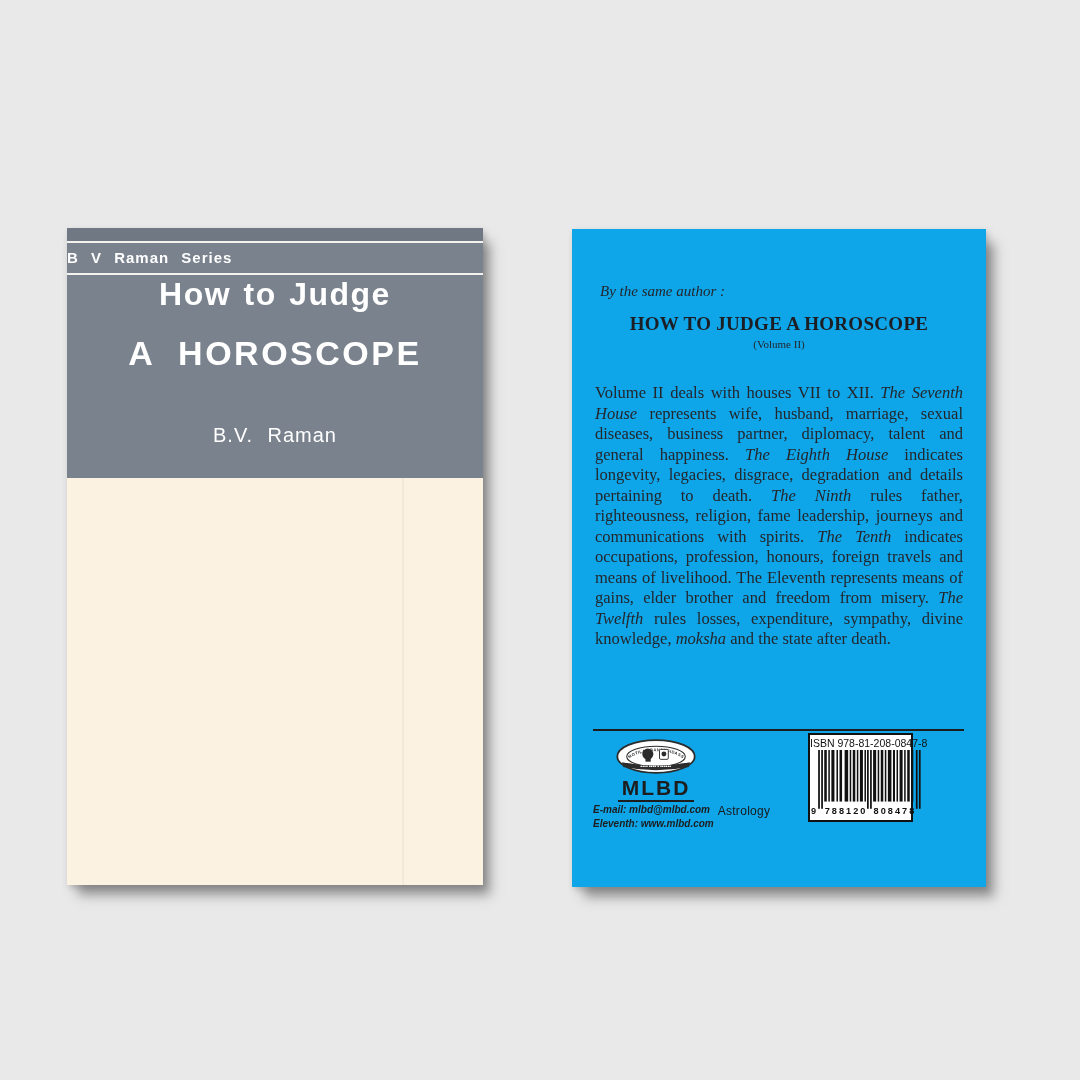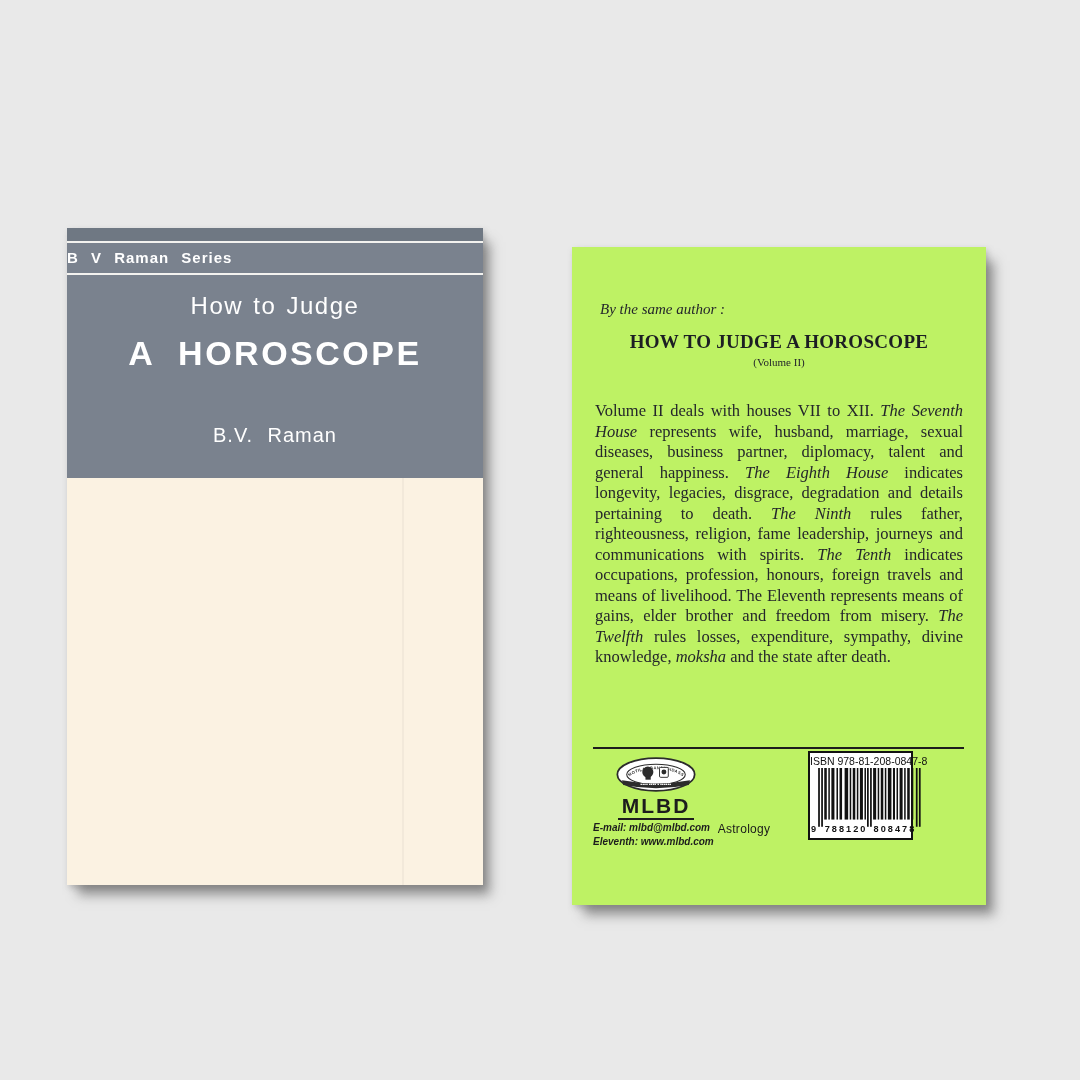--- a/index.html
+++ b/index.html
@@ -20,33 +20,32 @@
   }
   .front-header{position:absolute;top:0;left:0;right:0;height:250px;background:#7a828e;}
   .front-top-strip{height:13px;background:#6f7883;border-bottom:2px solid #f3f2ef;}
   .series-band{
     height:30px;line-height:30px;text-align:left;
     border-bottom:2px solid #f3f2ef;
     color:#ffffff;font-size:15px;font-weight:700;
     letter-spacing:1px;word-spacing:7px;
   }
   .fc-text{position:absolute;left:0;width:100%;text-align:center;color:#ffffff;}
-  .fc-title1{top:64px;font-size:24px;font-weight:400;letter-spacing:1.5px;word-spacing:2px;}
+  .fc-title1{top:48px;font-size:32px;font-weight:700;letter-spacing:1.5px;word-spacing:2px;}
   .fc-title2{top:106px;font-size:34px;font-weight:700;letter-spacing:2.5px;word-spacing:12px;}
   .fc-volume{top:153px;font-size:17px;font-weight:700;letter-spacing:.5px;word-spacing:9px;}
   .fc-author{top:196px;font-size:20px;font-weight:400;letter-spacing:1px;word-spacing:8px;text-align:center;}
   .front-body{position:absolute;top:250px;left:0;right:0;bottom:0;background:#fbf2e2;}
   .front-crease{position:absolute;top:250px;bottom:0;left:335px;width:2px;background:rgba(0,0,0,.035);}
 
   
   .back-cover{
     position:absolute;left:572px;top:229px;width:414px;height:658px;
-    background:#bef264;color:#26282c;
+    background:#0ea5e9;color:#26282c;
     box-shadow:10px 12px 11px -2px rgba(95,95,95,.62), 2px 3px 6px rgba(110,110,110,.35);
-    margin-top:18px;
   }
   .bc-byline{
     position:absolute;left:28px;top:54px;
     font-family:"Liberation Serif",serif;font-style:italic;font-size:15px;color:#24262b;
   }
   .bc-title{
     position:absolute;left:23px;top:84px;width:368px;text-align:center;
     font-family:"Liberation Serif",serif;font-weight:700;font-size:19px;
     letter-spacing:.3px;color:#1c1e23;
   }

